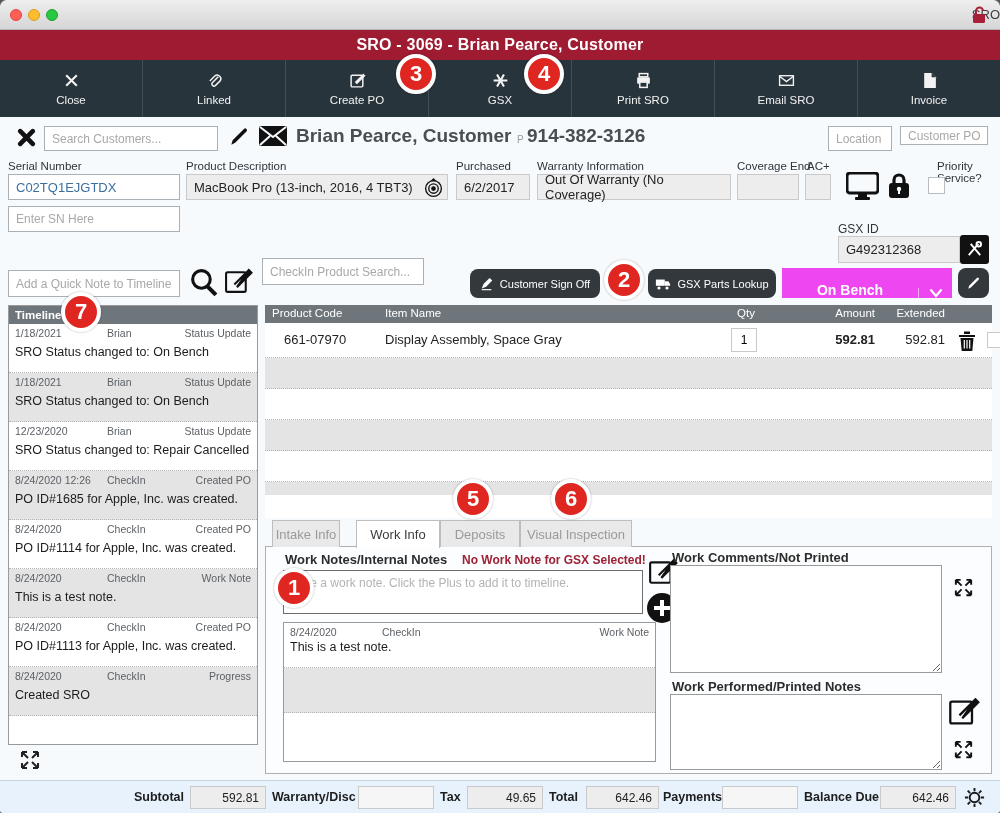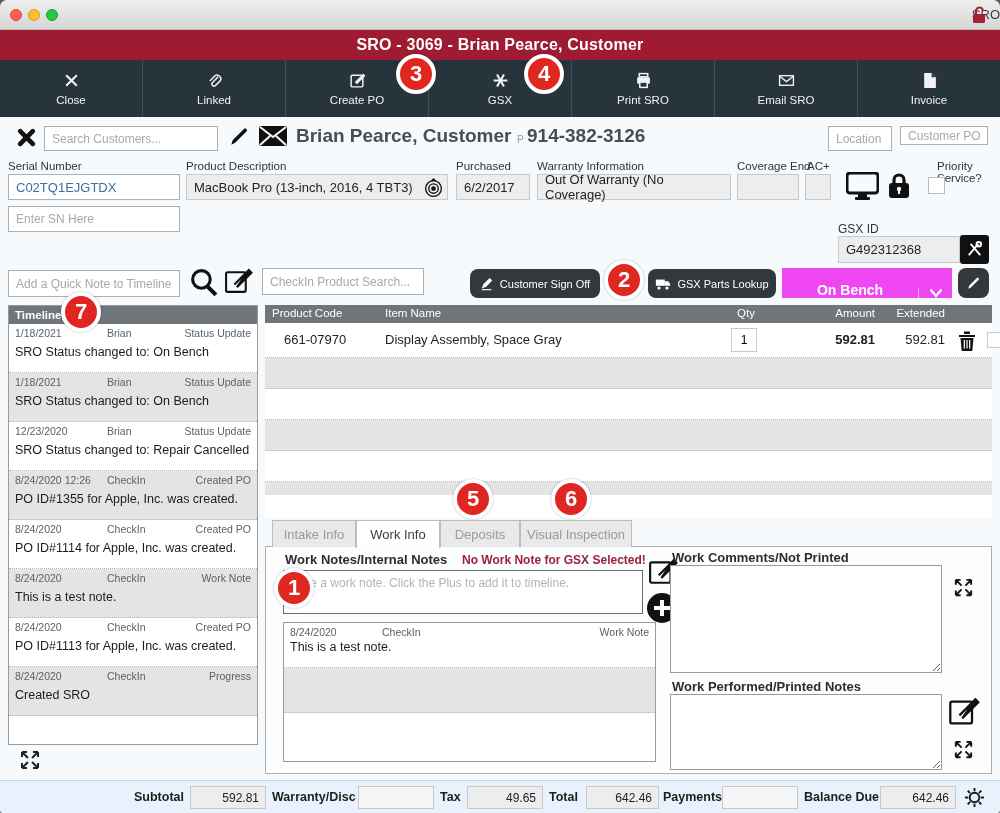--- a/index.html
+++ b/index.html
@@ -86,21 +86,21 @@
   
   #gsx-label { left:838px; top:222px; font-size:12px; }
   #gsx-field { left:838px; top:236px; width:122px; height:27px; }
   #gsx-tools-btn { left:960px; top:235px; width:29px; height:29px; background:#111; border-radius:3px;
     display:flex; align-items:center; justify-content:center; color:#fff; position:absolute; }
 
   
   #qn-input { left:8px; top:270px; width:172px; height:27px; }
   #qn-mag { left:188px; top:267px; width:31px; height:31px; }
   #qn-edit { left:224px; top:267px; width:29px; height:29px; }
-  #checkin-search { left:262px; top:268px; width:162px; height:27px; }
+  #checkin-search { left:262px; top:258px; width:162px; height:27px; }
   #signoff-btn { left:470px; top:269px; width:130px; height:29px; }
   #parts-btn { left:648px; top:269px; width:128px; height:29px; }
   #status-dd { position:absolute; left:782px; top:268px; width:170px; height:30px; background:#ee46f0;
     display:flex;align-items:flex-end; }
   #status-text { flex:1; color:#fff; font-size:14px; font-weight:bold; display:flex;
     align-items:center; justify-content:center; }
   #status-chevron { width:34px; border-left:1px solid rgba(255,255,255,.55); color:#fff;
     display:flex; align-items:center; justify-content:center; }
   #status-pencil { left:958px; top:268px; width:31px; height:30px; }
 
@@ -138,21 +138,21 @@
   #p-trash { position:absolute; left:692px; top:7px; width:20px; height:22px; color:#111; }
   #p-check { position:absolute; left:722px; top:9px; width:16px; height:16px; background:#fff;
     border:1px solid #c9c9c9; }
 
   
   #tab-panel { position:absolute; left:265px; top:546px; width:727px; height:228px;
     border:1px solid #b0b0b0; background:#fbfdfe; }
   .tab { position:absolute; top:520px; height:27px; font-size:13px; display:flex; align-items:center;
     justify-content:center; border:1px solid #bdbdbd; border-bottom:none; background:#e9e9e9; color:#9a9a9a; }
   .tab.active { background:#ffffff; color:#3c3c3c; z-index:5; height:28px; }
-  #tab-intake{ left:272px; width:84px; } #tab-work{ left:356px; width:84px; }
+  #tab-intake{ left:272px; width:68px; } #tab-work{ left:356px; width:84px; }
   #tab-deposits{ left:440px; width:80px; } #tab-visual{ left:520px; width:112px; }
 
   #wn-label { position:absolute; left:285px; top:552px; font-size:13px; font-weight:bold; color:#2c2c2c; }
   #wn-warning { position:absolute; left:462px; top:553px; font-size:12px; font-weight:bold; color:#9e2235; }
   #wn-edit { left:648px; top:557px; width:30px; height:30px; }
   #wn-input { position:absolute; left:283px; top:570px; width:360px; height:44px; border:1px solid #6d6d6d;
     background:#fff; font-size:12px; color:#222; padding:5px 7px; resize:none;
     font-family:"Liberation Sans",sans-serif; }
   #wn-input::placeholder { color:#b3b3b3; }
   #wn-plus { left:646px; top:592px; width:32px; height:32px; }
@@ -383,21 +383,21 @@
           <span class="tl-type">Status Update</span>
         </div>
       <div class="tl-body">SRO Status changed to: Repair Cancelled</div>
     </div>
     <div class="tl-entry alt">
       <div class="tl-meta">
           <span class="tl-date">8/24/2020 12:26</span>
           <span class="tl-actor">CheckIn</span>
           <span class="tl-type">Created PO</span>
         </div>
-      <div class="tl-body">PO ID#1355 for Apple, Inc. was created.</div>
+      <div class="tl-body">PO ID#1685 for Apple, Inc. was created.</div>
     </div>
     <div class="tl-entry">
       <div class="tl-meta">
           <span class="tl-date">8/24/2020</span>
           <span class="tl-actor">CheckIn</span>
           <span class="tl-type">Created PO</span>
         </div>
       <div class="tl-body">PO ID#1114 for Apple, Inc. was created.</div>
     </div>
     <div class="tl-entry alt">

